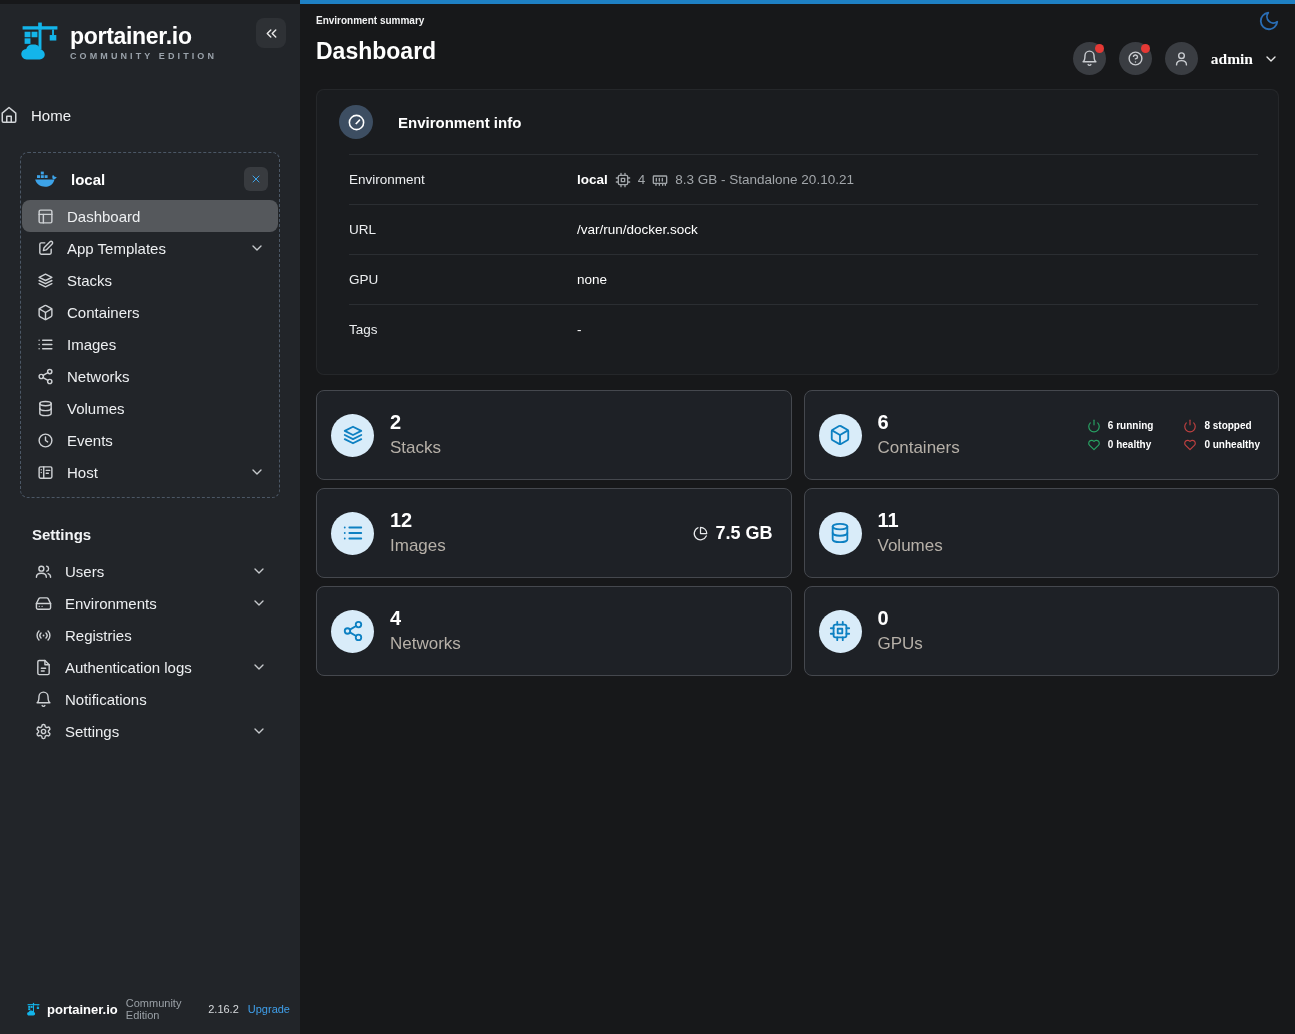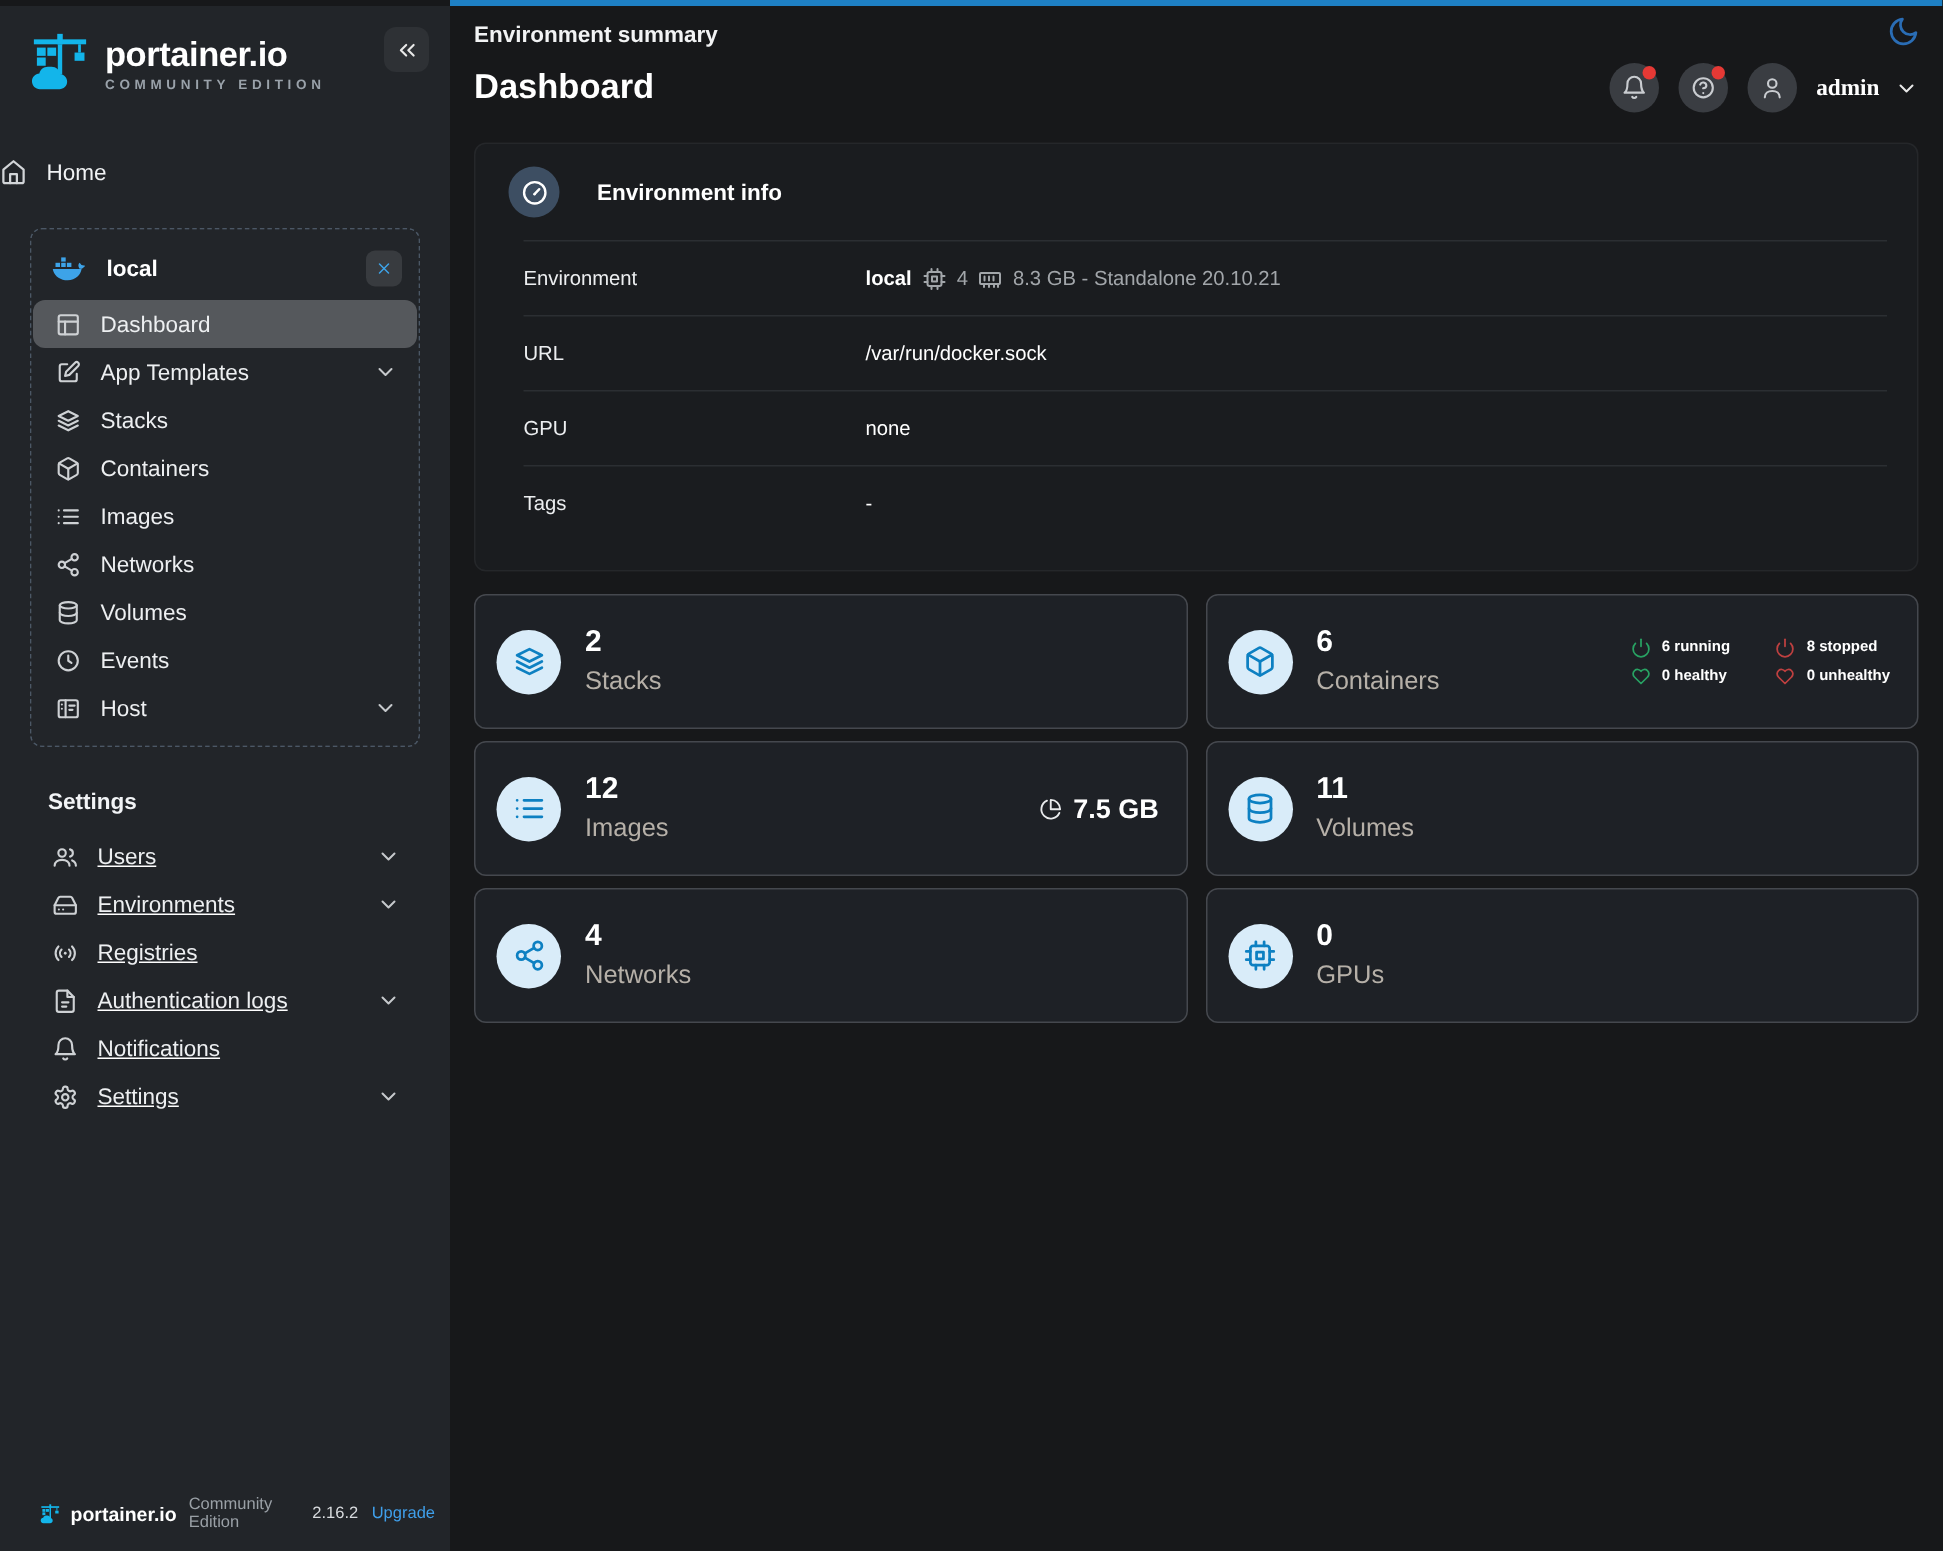--- a/index.html
+++ b/index.html
@@ -42,34 +42,34 @@
   .env-close .icn { width:12px; height:12px; }
 
   .nav-item { height:32px; display:flex; align-items:center; gap:13px; padding:0 13px 0 15px;
     border-radius:8px; cursor:pointer; margin:0 1px; }
   .nav-item.active { background:#55585c; }
   .nav-item .nav-icn { width:17px; height:17px; color:#ced1d4; }
   .nav-label { font-size:15px; color:#edeff1; }
   .nav-item .chev { margin-left:auto; width:16px; height:16px; color:#c6c9cc; }
 
   .section-header { margin:28px 0 12px 32px; font-size:15px; font-weight:600; color:#f2f4f6; }
-  .settings-nav .nav-item { padding:0 32px 0 34px; border-radius:0;text-decoration:underline; }
+  .settings-nav .nav-item { padding:0 32px 0 34px; border-radius:0; }
 
   .sidebar-footer { margin-top:auto; display:flex; align-items:center; gap:6px; padding:0 10px 17px 26px; }
   .sidebar-footer .icn { width:15px; height:17px; color:#13b5ea; }
   .f-brand { font-size:13px; font-weight:700; color:#fff; }
   .f-edition { font-size:11px; color:#9aa0a6; margin-left:2px; }
   .f-version { font-size:11px; color:#d8dbde; margin-left:3px; }
   .f-upgrade { font-size:11px; color:#3f9fea; margin-left:3px; cursor:pointer; }
 
   
   .topbar { position:absolute; left:300px; top:0; width:995px; height:4px; background:#1e80c4; }
   .content { position:absolute; left:300px; top:4px; width:995px; bottom:0; padding:0 16px; }
 
-  .breadcrumb { margin-top:11px; font-size:15px; font-weight:700; color:#f2f3f4; }
+  .breadcrumb { margin-top:11px; font-size:10px; font-weight:700; color:#f2f3f4; }
   .page-title { margin-top:12px; font-size:23px; font-weight:700; color:#fff; }
 
   .moon { position:absolute; top:10px; right:15px; width:22px; height:22px; color:#2a6db5; }
   .user-controls { position:absolute; top:42px; right:16px; display:flex; align-items:center; gap:13px;font-family:Liberation Serif, serif; }
   .circle-btn { position:relative; width:33px; height:33px; border-radius:50%; background:#3a3d42;
     display:flex; align-items:center; justify-content:center; color:#c9ccd0; cursor:pointer; }
   .circle-btn .icn { width:17px; height:17px; }
   .dot { position:absolute; top:2px; right:2px; width:9px; height:9px; border-radius:50%; background:#e53935; }
   .admin-wrap { display:flex; align-items:center; gap:10px; cursor:pointer; }
   .admin-name { font-size:15.5px; font-weight:600; color:#fff; }

